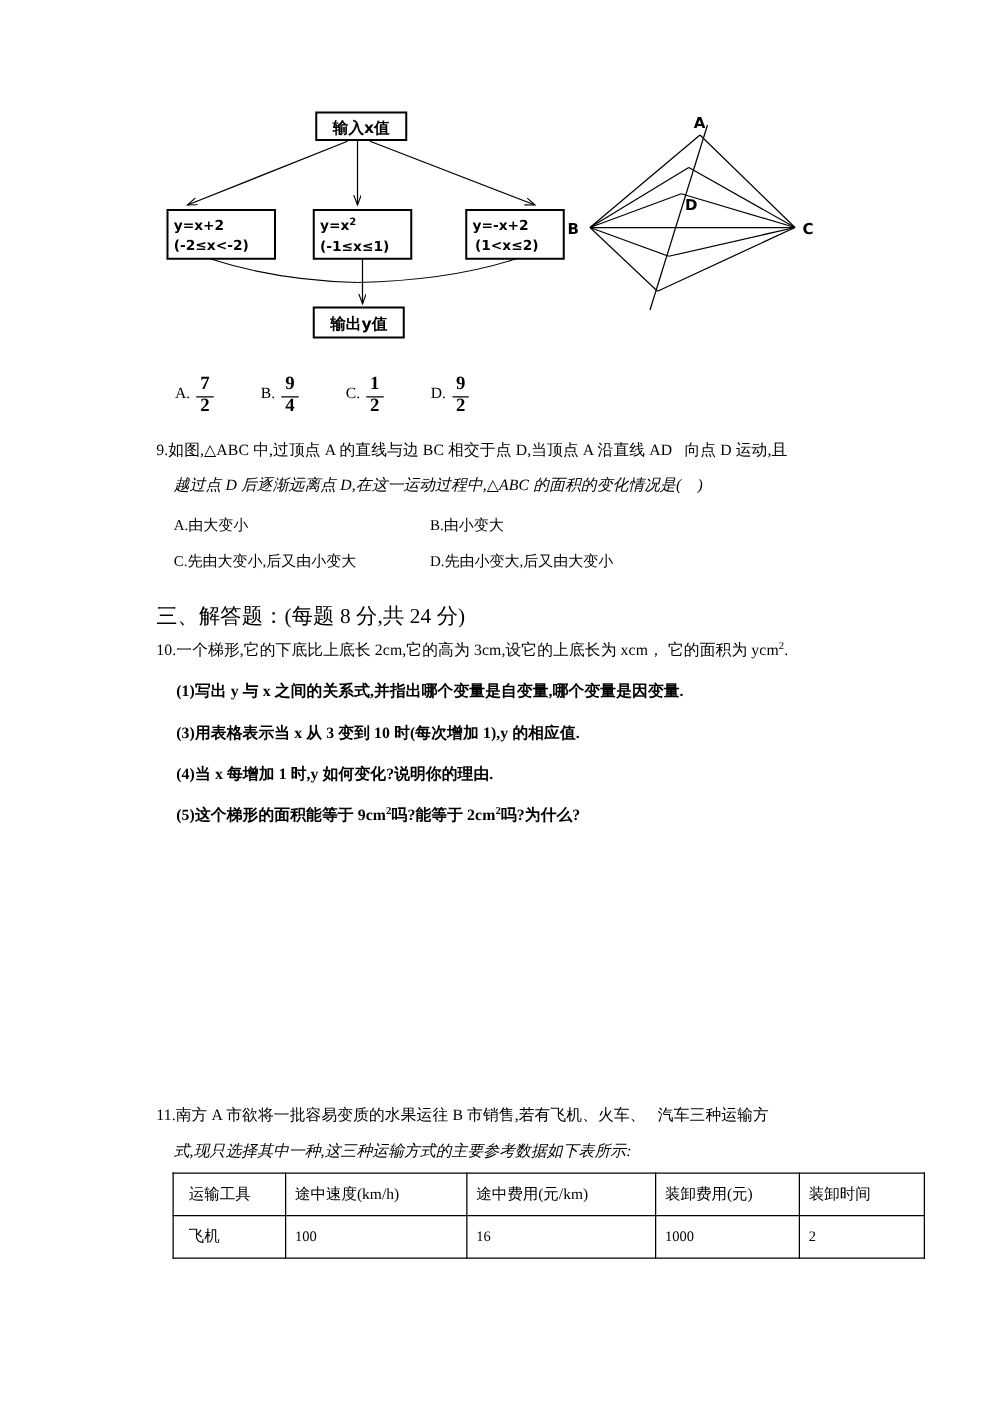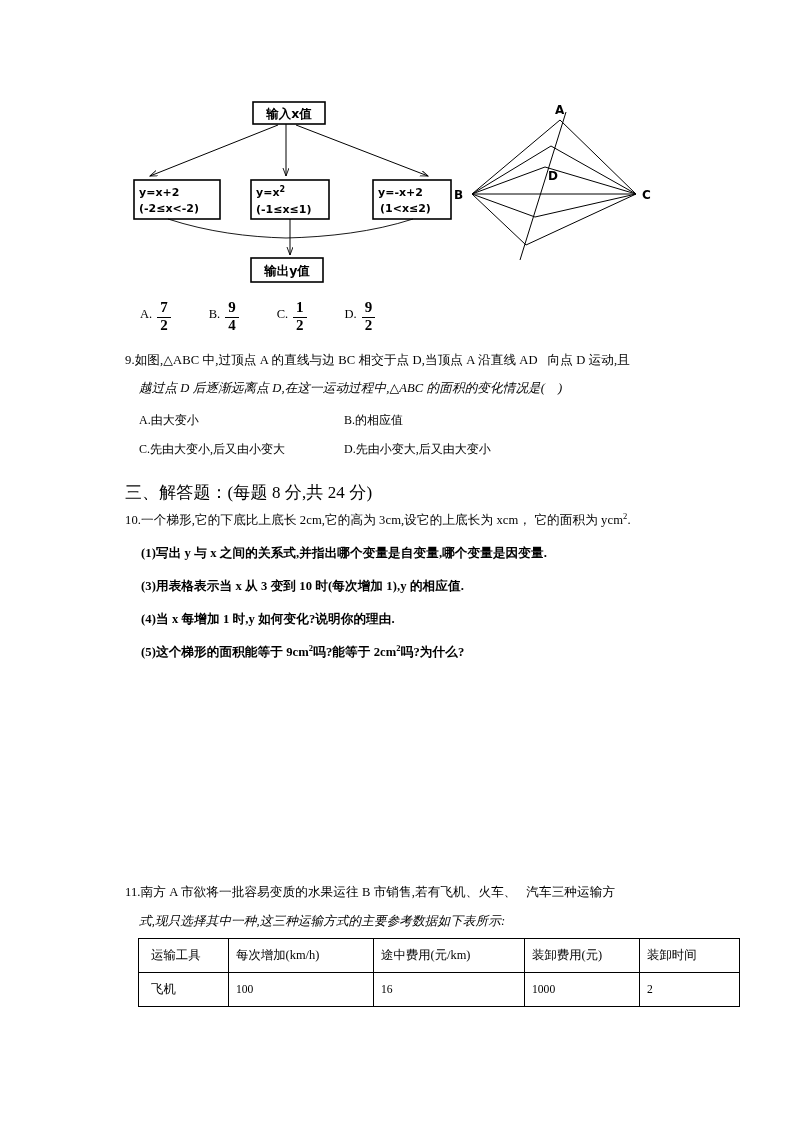--- a/index.html
+++ b/index.html
@@ -18,21 +18,21 @@
 
   .page {
     position: absolute;
     inset: 0;
   }
 
   
   .figures {
     position: absolute;
     left: 0;
-    top: 92px;
+    top: 80px;
     width: 794px;
     height: 250px;
   }
 
   .flowchart {
     position: absolute;
     left: 128px;
     top: 0;
     width: 340px;
     height: 210px;
@@ -242,21 +242,21 @@
   </div>
 
   <div class="q-block q9">
     <div class="line">9.如图,△ABC 中,过顶点 A 的直线与边 BC 相交于点 D,当顶点 A 沿直线 AD   向点 D 运动,且</div>
     <div class="line indent">越过点 D 后逐渐远离点 D,在这一运动过程中,△ABC 的面积的变化情况是(    )</div>
   </div>
 
   <div class="q9-opts">
     <div class="opt-row">
       <span class="opt-a">A.由大变小</span>
-      <span class="opt-b">B.的相应值</span>
+      <span class="opt-b">B.由小变大</span>
     </div>
     <div class="opt-row">
       <span class="opt-c">C.先由大变小,后又由小变大</span>
       <span class="opt-d">D.先由小变大,后又由大变小</span>
     </div>
   </div>
 
   <div class="q-block section3">
     <div class="line">三、解答题：(每题 8 分,共 24 分)</div>
   </div>
@@ -271,21 +271,21 @@
 
   <div class="q-block q11">
     <div class="line">11.南方 A 市欲将一批容易变质的水果运往 B 市销售,若有飞机、火车、   汽车三种运输方</div>
     <div class="line indent">式,现只选择其中一种,这三种运输方式的主要参考数据如下表所示:</div>
   </div>
 
   <table class="data-table">
     <tbody>
       <tr>
         <td class="c0">运输工具</td>
-        <td class="c1">每次增加(km/h)</td>
+        <td class="c1">途中速度(km/h)</td>
         <td class="c2">途中费用(元/km)</td>
         <td class="c3">装卸费用(元)</td>
         <td class="c4">装卸时间</td>
       </tr>
       <tr>
         <td class="c0">飞机</td>
         <td class="c1 num">100</td>
         <td class="c2 num">16</td>
         <td class="c3 num">1000</td>
         <td class="c4 num">2</td>

